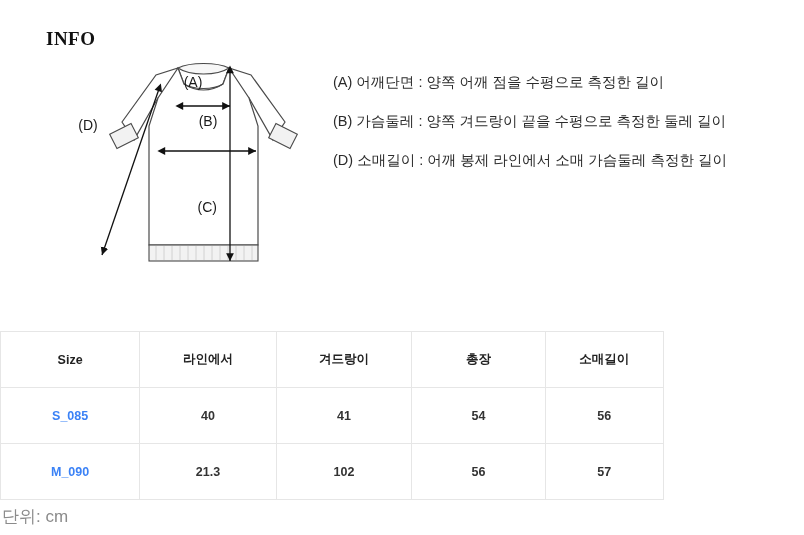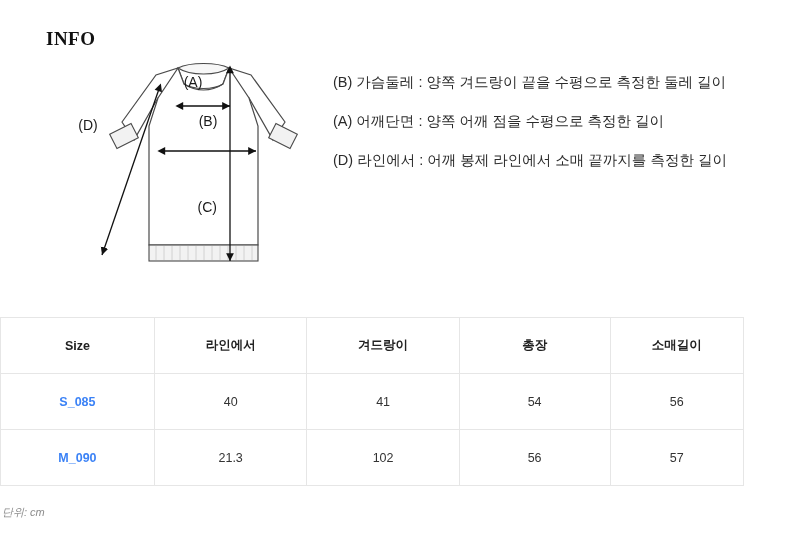--- a/index.html
+++ b/index.html
@@ -49,33 +49,33 @@
     color: #2b2b2b;
     line-height: 1.5;
     margin-bottom: 17px;
     white-space: nowrap;
   }
   .legend-line:last-child { margin-bottom: 0; }
 
   table.size-table {
     position: absolute;
     left: 0px;
-    top: 317px;
-    width: 744px;
+    top: 331px;
+    width: 664px;
     border-collapse: collapse;
     font-size: 12.5px;
     color: #333333;
   }
   table.size-table th,
   table.size-table td {
     border: 1px solid #e6e6e6;
     text-align: center;
     vertical-align: middle;
     height: 53px;
-    font-weight: normal;
+    font-weight: bold;
   }
   table.size-table thead th {
     font-weight: bold;
     font-size: 12.5px;
     color: #222222;
     background: #ffffff;
   }
   table.size-table tbody td.rowhead {
     font-weight: bold;
     color: #3b82f6;
@@ -83,23 +83,22 @@
   table.size-table col.c0 { width: 165px; }
   table.size-table col.c1 { width: 165px; }
   table.size-table col.c2 { width: 165px; }
   table.size-table col.c3 { width: 164px; }
   table.size-table col.c4 { width: 145px; }
 
   .unit-note {
     position: absolute;
     left: 2px;
     top: 505px;
-    font-size: 11px;
+    font-size: 17px;
     color: #8b8b8b;
-    font-style: italic;
   }
 
   .svg-label {
     font-family: "Liberation Sans", sans-serif;
     font-size: 14px;
     fill: #1a1a1a;
   }
 </style>
 </head>
 <body>
@@ -162,23 +161,23 @@
 
       <line x1="170" y1="28" x2="170" y2="221" stroke="#111111" stroke-width="1.3" marker-start="url(#ahs)" marker-end="url(#ah)"></line>
       <text class="svg-label" x="157" y="172" text-anchor="end">(C)</text>
 
       <line x1="100" y1="46" x2="42" y2="215" stroke="#111111" stroke-width="1.3" marker-start="url(#ahs)" marker-end="url(#ah)"></line>
       <text class="svg-label" x="28" y="90" text-anchor="middle">(D)</text>
     </svg>
   </div>
 
   <div class="legend">
+    <div class="legend-line">(A) 어깨단면 : 양쪽 어깨 점을 수평으로 측정한 길이</div>
     <div class="legend-line">(B) 가슴둘레 : 양쪽 겨드랑이 끝을 수평으로 측정한 둘레 길이</div>
-    <div class="legend-line">(A) 어깨단면 : 양쪽 어깨 점을 수평으로 측정한 길이</div>
-    <div class="legend-line">(D) 라인에서 : 어깨 봉제 라인에서 소매 끝까지를 측정한 길이</div>
+    <div class="legend-line">(D) 소매길이 : 어깨 봉제 라인에서 소매 가슴둘레 측정한 길이</div>
   </div>
 
   <table class="size-table">
     <colgroup>
       <col class="c0">
         <col class="c1">
         <col class="c2">
         <col class="c3">
         <col class="c4">
     </colgroup>

